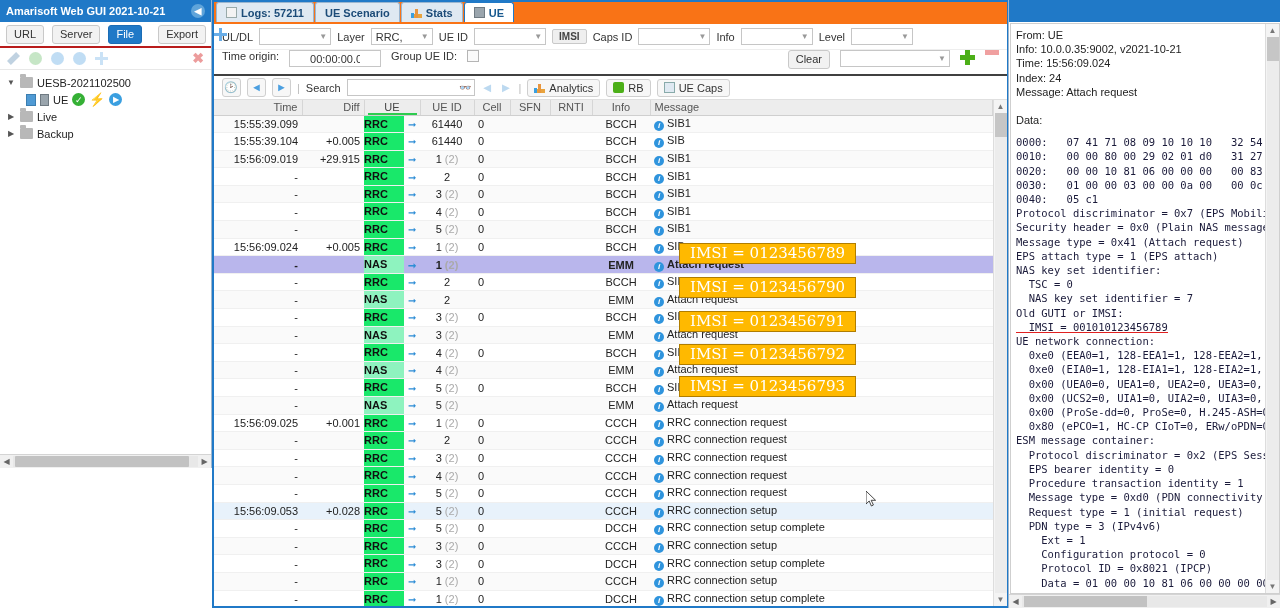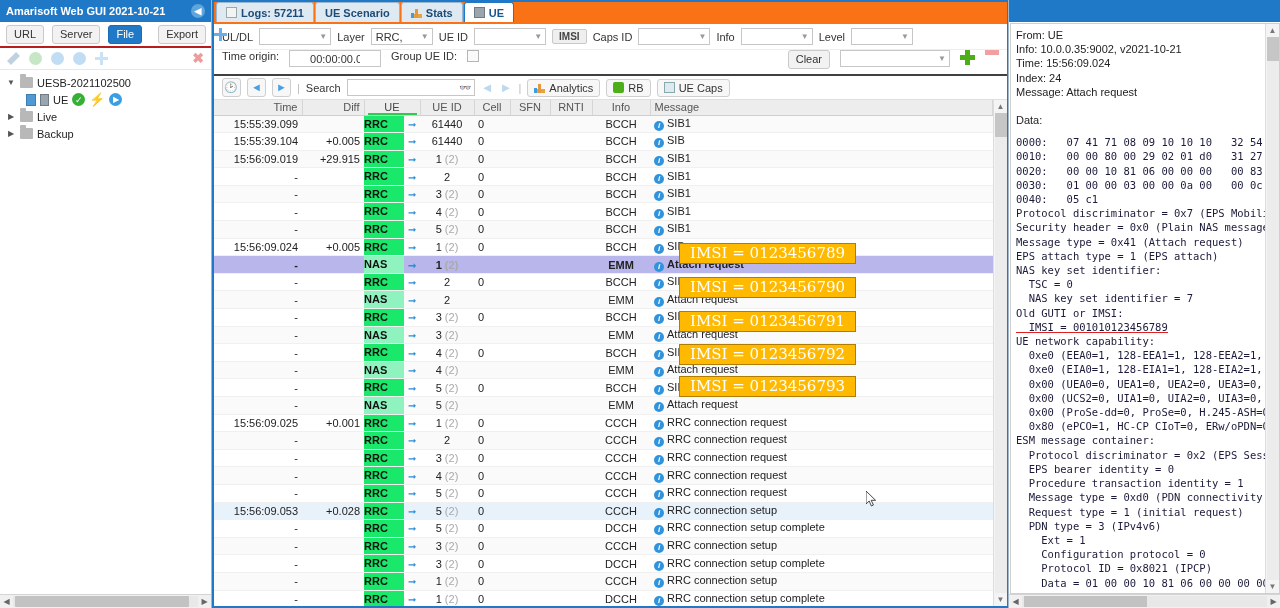--- a/index.html
+++ b/index.html
@@ -10,21 +10,21 @@
     overflow: hidden;
     font-family: "Liberation Sans", sans-serif;
     font-size: 11px;
     color: #222;
     background: #ffffff;
   }
   #app { position: relative; width: 1280px; height: 608px; display: flex; }
 
   
   #left-panel {
-    width: 212px; height: 608px;
+    width: 212px; height: 468px;
     background: #ffffff;
     display: flex; flex-direction: column;
     border-right: 1px solid #9fb6cd;
   }
   .title-bar {
     height: 22px;
     background: linear-gradient(#2a7fc9, #1b6cb5);
     background: #2079c7;
     color: #ffffff;
     font-weight: bold;
@@ -919,21 +919,21 @@
             <div class="r-mono">0040:   05 c1</div>
             <div class="r-mono">Protocol discriminator = 0x7 (EPS Mobility Managemen</div>
             <div class="r-mono">Security header = 0x0 (Plain NAS message, not securi</div>
             <div class="r-mono">Message type = 0x41 (Attach request)</div>
             <div class="r-mono">EPS attach type = 1 (EPS attach)</div>
             <div class="r-mono">NAS key set identifier:</div>
             <div class="r-mono">  TSC = 0</div>
             <div class="r-mono">  NAS key set identifier = 7</div>
             <div class="r-mono">Old GUTI or IMSI:</div>
             <div class="r-mono"><span class="r-imsi-line">  IMSI = 001010123456789</span></div>
-            <div class="r-mono">UE network capability:</div>
+            <div class="r-mono">UE network connection:</div>
             <div class="r-mono">  0xe0 (EEA0=1, 128-EEA1=1, 128-EEA2=1, 128-EEA3=0,</div>
             <div class="r-mono">  0xe0 (EIA0=1, 128-EIA1=1, 128-EIA2=1, 128-EIA3=0,</div>
             <div class="r-mono">  0x00 (UEA0=0, UEA1=0, UEA2=0, UEA3=0, UEA4=0, UEA5</div>
             <div class="r-mono">  0x00 (UCS2=0, UIA1=0, UIA2=0, UIA3=0, UIA4=0, UIA5</div>
             <div class="r-mono">  0x00 (ProSe-dd=0, ProSe=0, H.245-ASH=0, ACC-CSFB=0</div>
             <div class="r-mono">  0x80 (ePCO=1, HC-CP CIoT=0, ERw/oPDN=0, S1-U data=</div>
             <div class="r-mono">ESM message container:</div>
             <div class="r-mono">  Protocol discriminator = 0x2 (EPS Session Manageme</div>
             <div class="r-mono">  EPS bearer identity = 0</div>
             <div class="r-mono">  Procedure transaction identity = 1</div>

